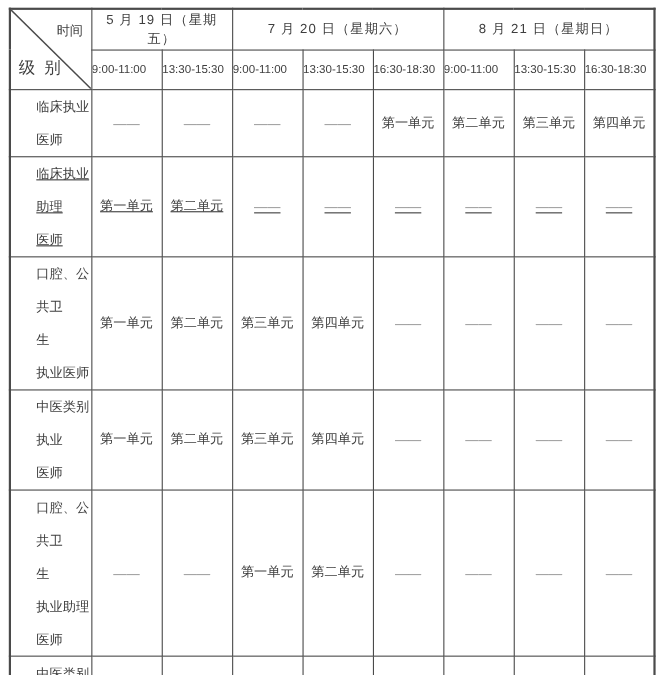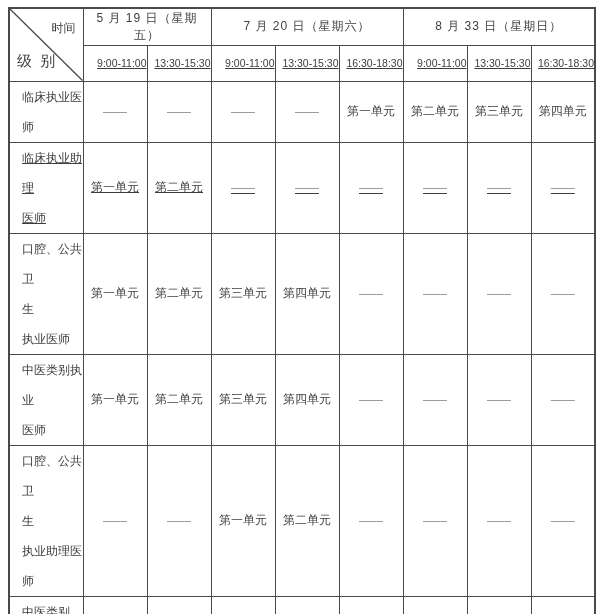--- a/index.html
+++ b/index.html
@@ -21,23 +21,23 @@
   tr.h-date  { height:37px; }
   tr.h-time  { height:36px; }
   tr.r1 { height:31px; }
   tr.r2 { height:62px;text-decoration:underline; }
   tr.r3 { height:100px; }
   tr.r4 { height:68px;margin-left:19px; }
   tr.r5 { height:97px; }
   tr.r6 { height:70px; }
 
   .date-cell { font-size:12px; text-align:center; letter-spacing:1px; }
-  .time-cell { font-size:10.5px; text-align:right; letter-spacing:0;text-decoration:underline; }
+  .time-cell { font-size:10.5px; text-align:left; letter-spacing:0; }
   .label-cell {
-    font-size:12px; text-align:left; padding-left:12px;
+    font-size:12px; text-align:left; padding-left:23px;
     white-space:pre-line; line-height:30px;
   }
   .data-cell { font-size:12px; text-align:center; }
   td.dash { color:#8f8f8f; letter-spacing:0; }
 
   .corner-cell { position:relative; }
   .corner-cell svg { position:absolute; left:0; top:0; width:100%; height:100%; display:block; }
   .corner-time { position:absolute; top:11px; right:7px; font-size:12px; }
   .corner-level { position:absolute; bottom:10px; left:7px; font-size:15px; letter-spacing:2px; }
 </style>
@@ -61,21 +61,21 @@
         <tr class="h-date">
       <th class="corner-cell" rowspan="2">
         <svg viewBox="0 0 100 100" preserveAspectRatio="none">
           <line x1="0" y1="0" x2="100" y2="100" stroke="#4a4a4a" stroke-width="1.3" vector-effect="non-scaling-stroke"></line>
         </svg>
         <span class="corner-time">时间</span>
         <span class="corner-level">级 别</span>
       </th>
       <th class="date-cell" colspan="2">5 月 19 日（星期五）</th>
       <th class="date-cell" colspan="3">7 月 20 日（星期六）</th>
-      <th class="date-cell" colspan="3">8 月 33 日（星期日）</th>
+      <th class="date-cell" colspan="3">8 月 21 日（星期日）</th>
     </tr>
     <tr class="h-time">
       <th class="time-cell">9:00-11:00</th>
       <th class="time-cell">13:30-15:30</th>
       <th class="time-cell">9:00-11:00</th>
       <th class="time-cell">13:30-15:30</th>
       <th class="time-cell">16:30-18:30</th>
       <th class="time-cell">9:00-11:00</th>
       <th class="time-cell">13:30-15:30</th>
       <th class="time-cell">16:30-18:30</th>

